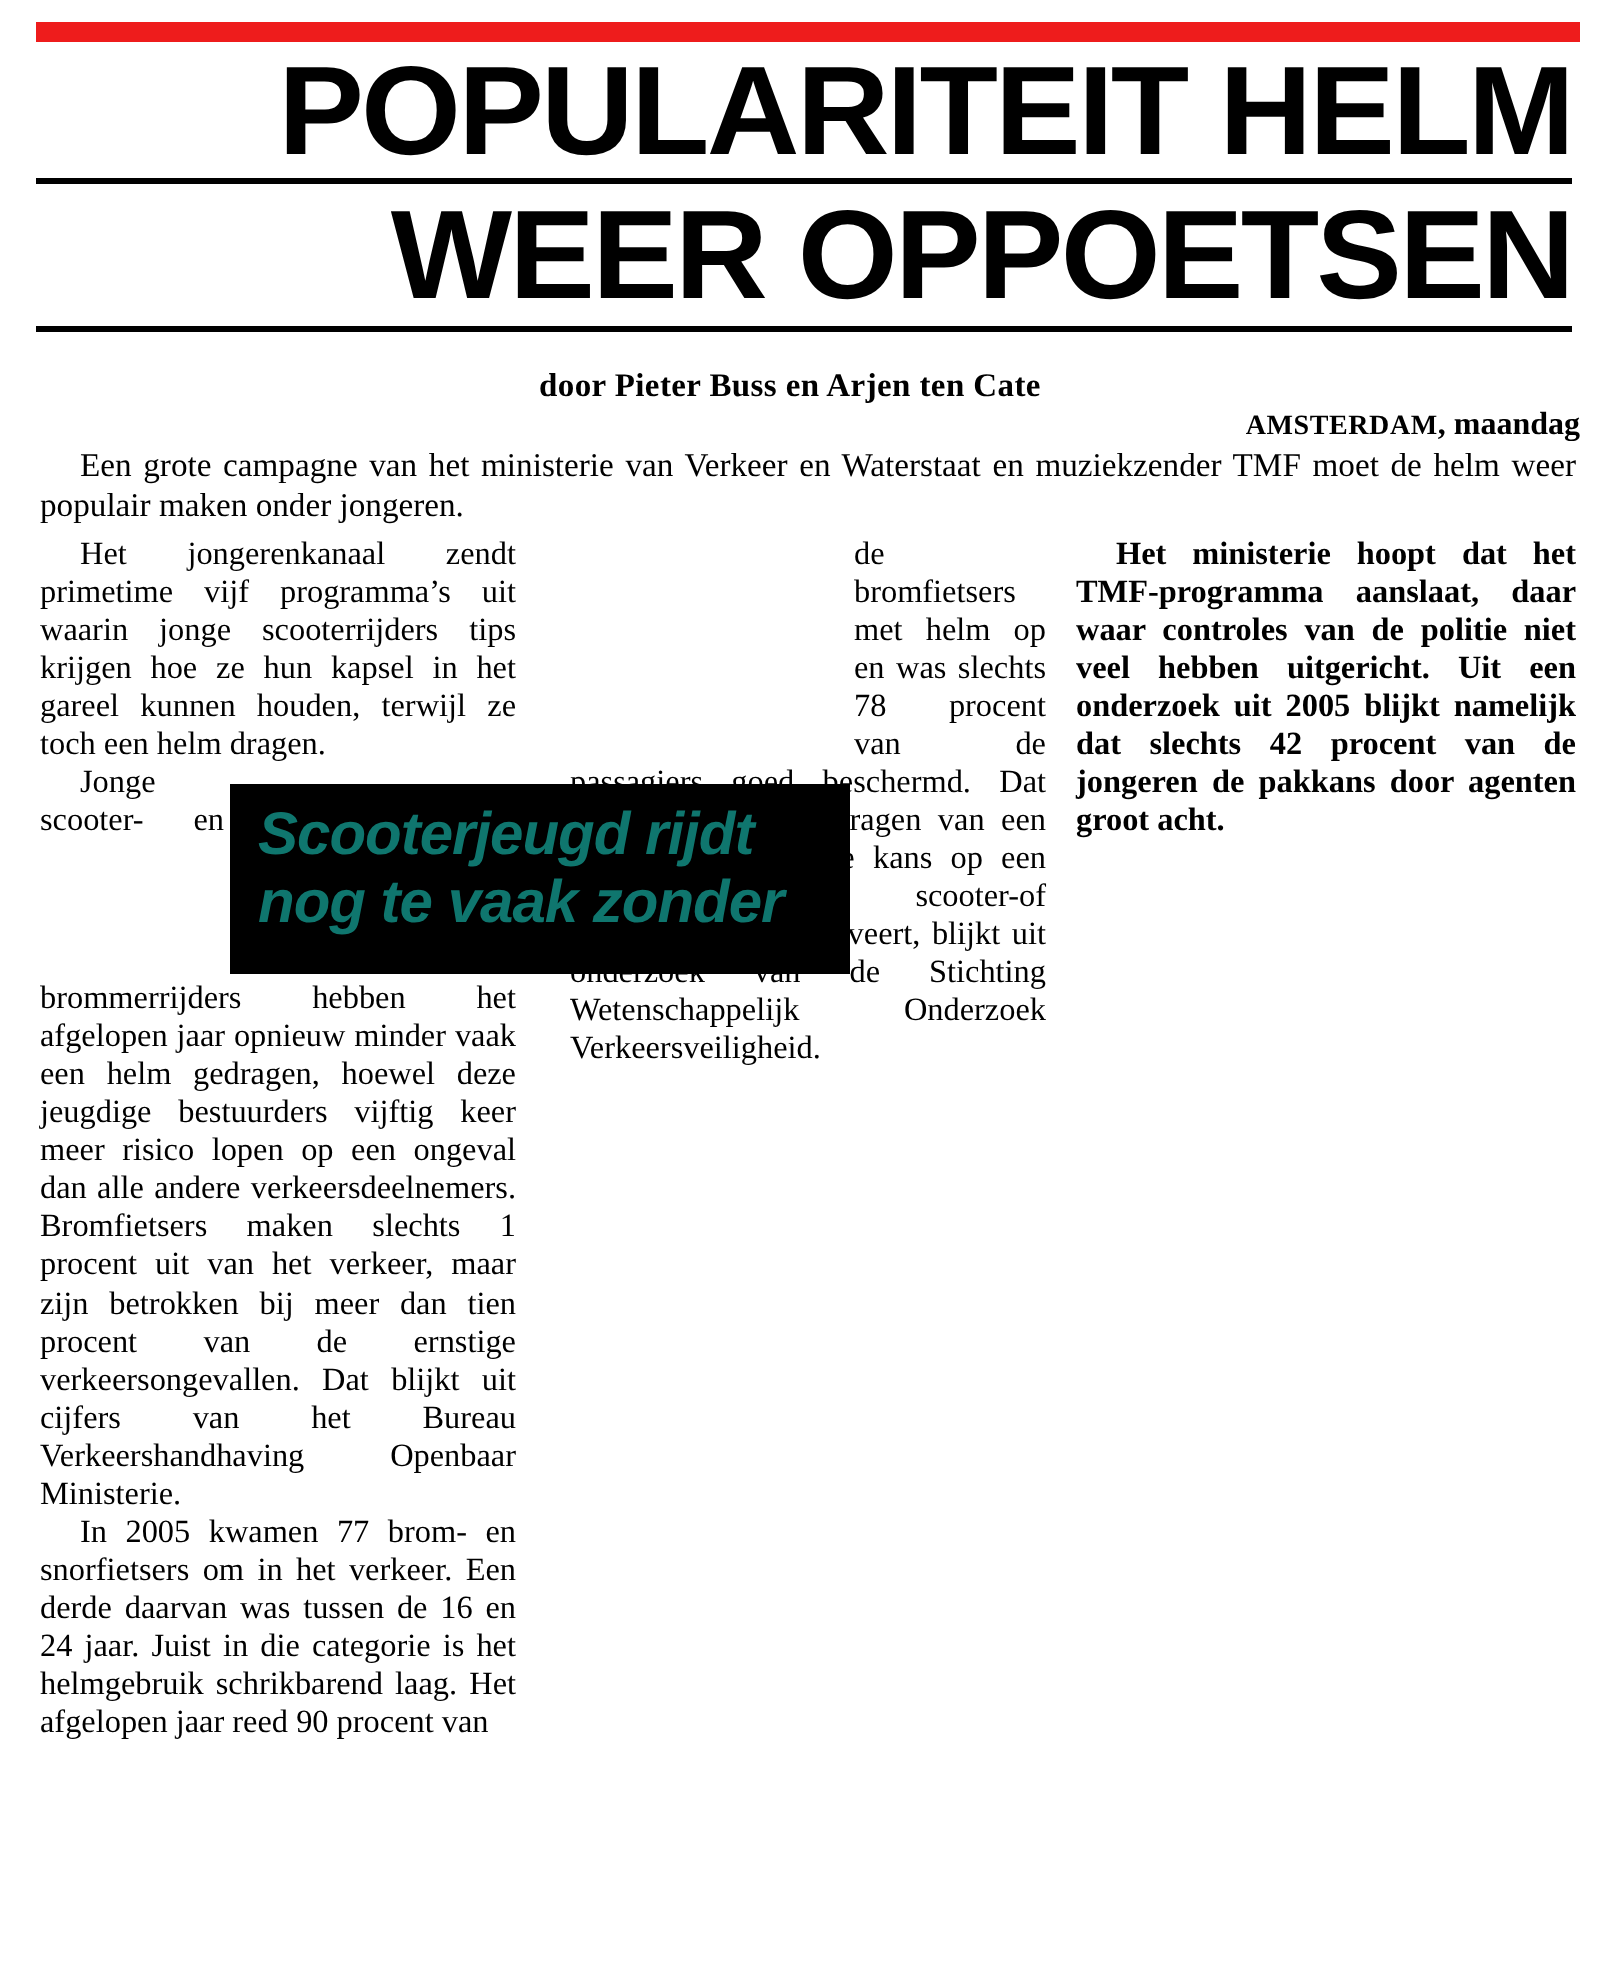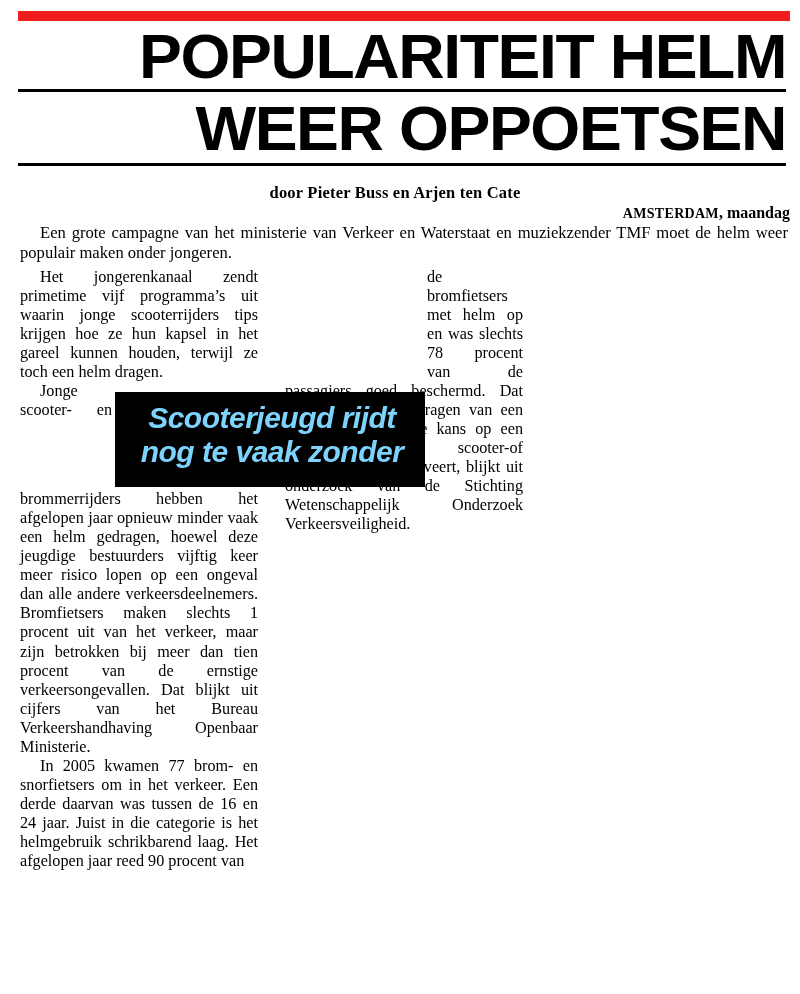--- a/index.html
+++ b/index.html
@@ -148,24 +148,23 @@
     background: #000000;
     box-sizing: border-box;
     padding: 9px 10px 8px 14px;
   }
   .pullquote-text {
     font-family: "Liberation Sans", "DejaVu Sans", sans-serif;
     font-weight: bold;
     font-style: italic;
     font-size: 30px;
     line-height: 1.12;
-    color: #7dd3fc;
+    color: #0f766e;
     letter-spacing: -0.5px;
     white-space: pre-line;
-    text-align: center;
   }
 </style>
 </head>
 <body>
 
 <div class="page">
 
   <div class="red-rule"></div>
 
   <div class="headline">
@@ -189,20 +188,21 @@
     <p>Jonge scooter- en brommerrijders hebben het afgelopen jaar opnieuw minder vaak een helm gedragen, hoewel deze jeugdige bestuurders vijftig keer meer risico lopen op een ongeval dan alle andere verkeersdeelnemers. Bromfietsers maken slechts 1 procent uit van het verkeer, maar zijn betrokken bij meer dan tien procent van de ernstige verkeersongevallen. Dat blijkt uit cijfers van het Bureau Verkeershandhaving Openbaar Ministerie.</p>
     <p>In 2005 kwamen 77 brom- en snorfietsers om in het verkeer. Een derde daarvan was tussen de 16 en 24 jaar. Juist in die categorie is het helmgebruik schrikbarend laag. Het afgelopen jaar reed 90 procent van</p>
   </div>
 
   <div class="col" id="col-mid">
     <div class="quote-float-left"></div>
     <p class="first" style="text-indent:0">de bromfietsers met helm op en was slechts 78 procent van de passagiers goed beschermd. Dat terwijl het correct dragen van een helm en kinband de kans op een dodelijk scooter-of bromfietsongeval halveert, blijkt uit onderzoek van de Stichting Wetenschappelijk Onderzoek Verkeersveiligheid.</p>
   </div>
 
   <div class="col" id="col-right">
+    <p class="emphasis">Het ministerie hoopt dat het TMF-programma aanslaat, daar waar controles van de politie niet veel hebben uitgericht. Uit een onderzoek uit 2005 blijkt namelijk dat slechts 42 procent van de jongeren de pakkans door agenten groot acht.</p>
   </div>
 
   <div class="pullquote">
     <div class="pullquote-text">Scooterjeugd rijdt
 nog te vaak zonder</div>
   </div>
 
 </div>
 
 </body></html>

